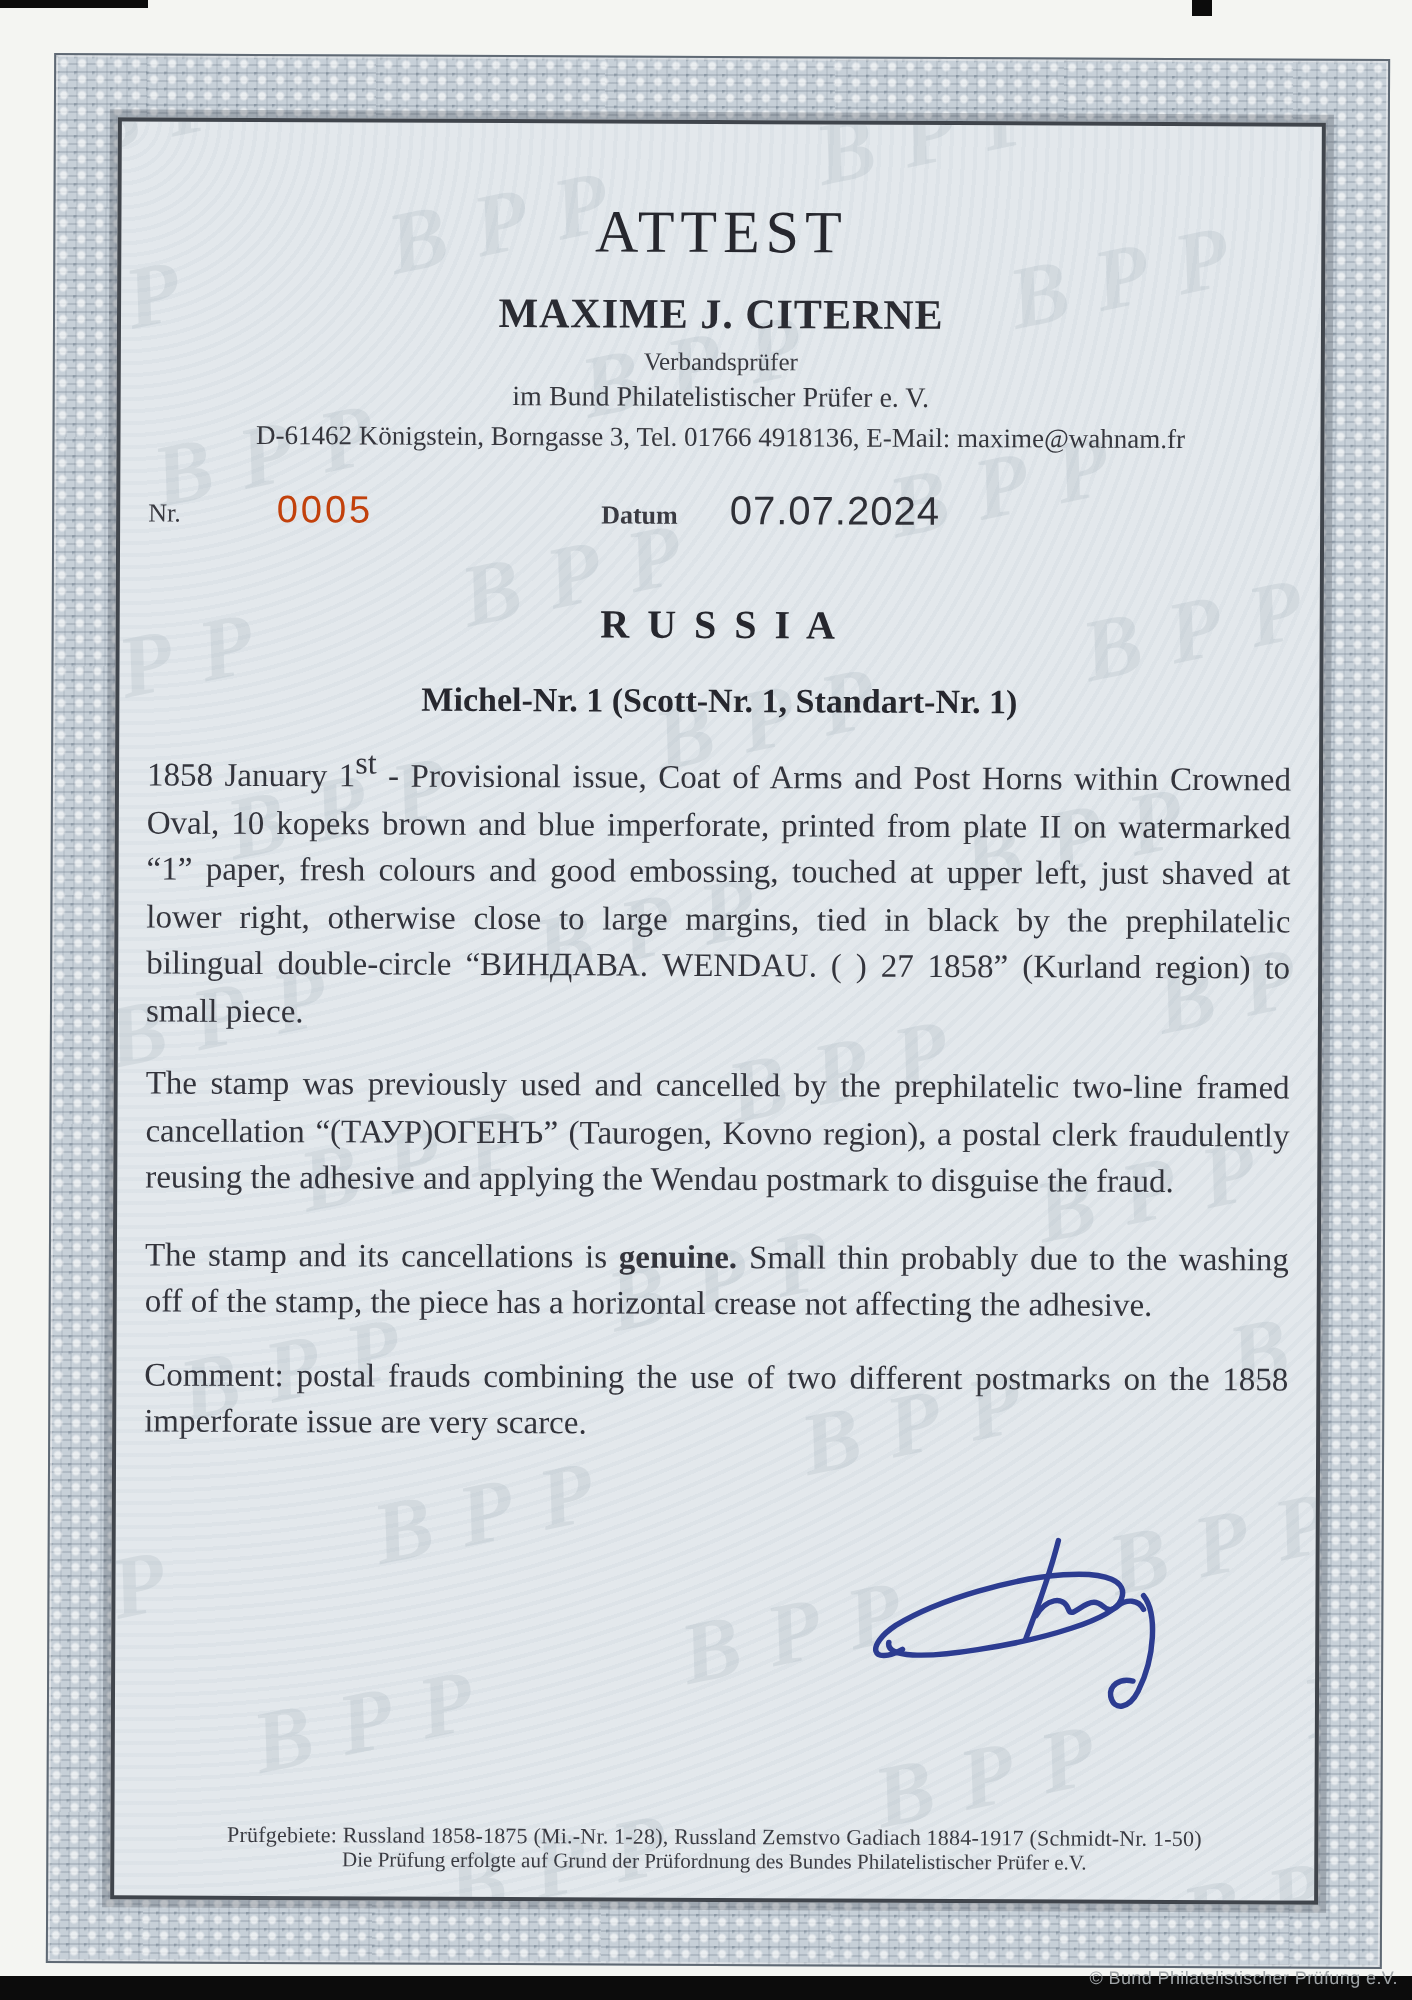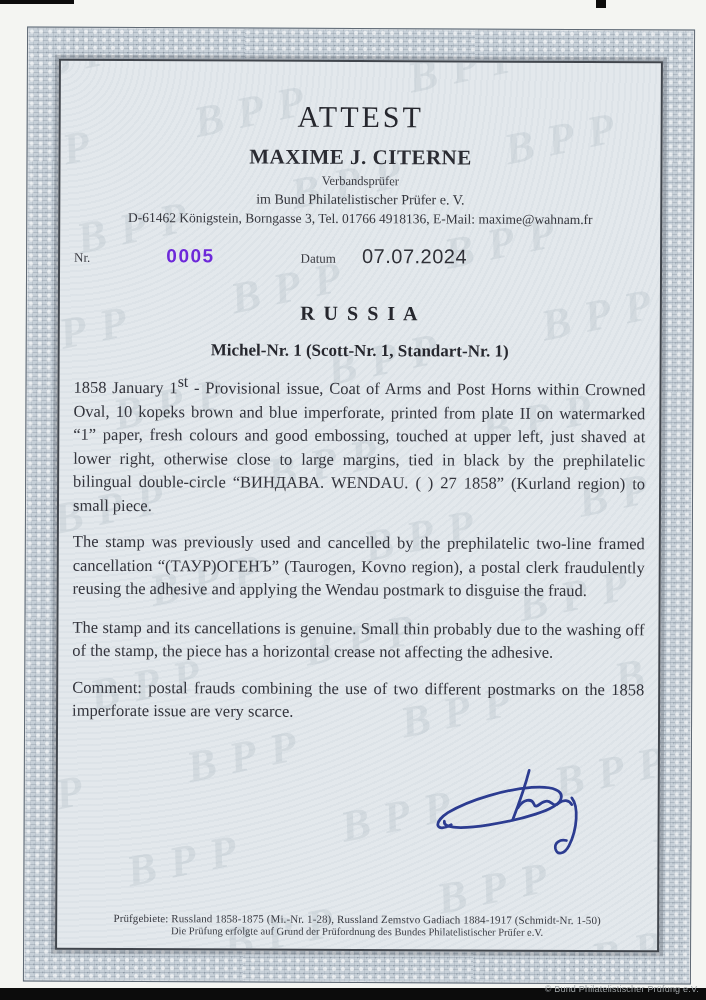--- a/index.html
+++ b/index.html
@@ -74,43 +74,43 @@
   .h-role{text-align:center;font-size:12.5px;margin-top:6px;color:#3a3b42;}
   .h-assoc{text-align:center;font-size:14px;margin-top:3px;color:#35363d;}
   .h-contact{text-align:center;font-size:13.5px;margin-top:3px;color:#35363d;}
   .nr-row{
     display:flex;align-items:baseline;margin-top:18px;
     color:#3a3b42;
   }
   .nr-label{font-size:13px;}
   .nr-value{
     font-family:"Liberation Sans","DejaVu Sans",sans-serif;
-    font-weight:700;font-size:19px;letter-spacing:1.5px;color:#6d28d9;margin-left:76px;
+    font-weight:400;font-size:19px;letter-spacing:1.5px;color:#c2410c;margin-left:48px;
   }
-  .datum-label{font-size:13px;margin-left:86px;}
+  .datum-label{font-size:13px;margin-left:114px;font-weight:bold;}
   .datum-value{
     font-family:"Liberation Sans","DejaVu Sans",sans-serif;
     font-size:20px;letter-spacing:.5px;color:#2f3037;margin-left:26px;
   }
   .h-country{
     text-align:center;font-size:20px;font-weight:700;letter-spacing:2px;
     color:#26272e;margin-top:34px;
   }
   .h-catalog{
     text-align:center;font-size:17px;font-weight:700;color:#26272e;margin-top:16px;
   }
   .para{
     font-size:16.5px;line-height:23.5px;text-align:justify;
     color:#33343c;margin:16px 0 0;
   }
   .para.p2{margin-top:13px;}
   .para.p3{margin-top:15px;}
   .para.p4{margin-top:13px;}
   .para sup{font-size:16px;line-height:0;}
-  .bold{font-weight:400;}
+  .bold{font-weight:700;}
   .signature{position:absolute;left:368px;top:693px;width:205px;height:118px;}
   .footer{
     position:absolute;left:0;right:0;bottom:12px;text-align:center;
     color:#3a3b42;
   }
   .footer-line1{font-size:11px;letter-spacing:.1px;}
   .footer-line2{font-size:10.5px;margin-top:1px;}
 </style>
 </head>
 <body>

